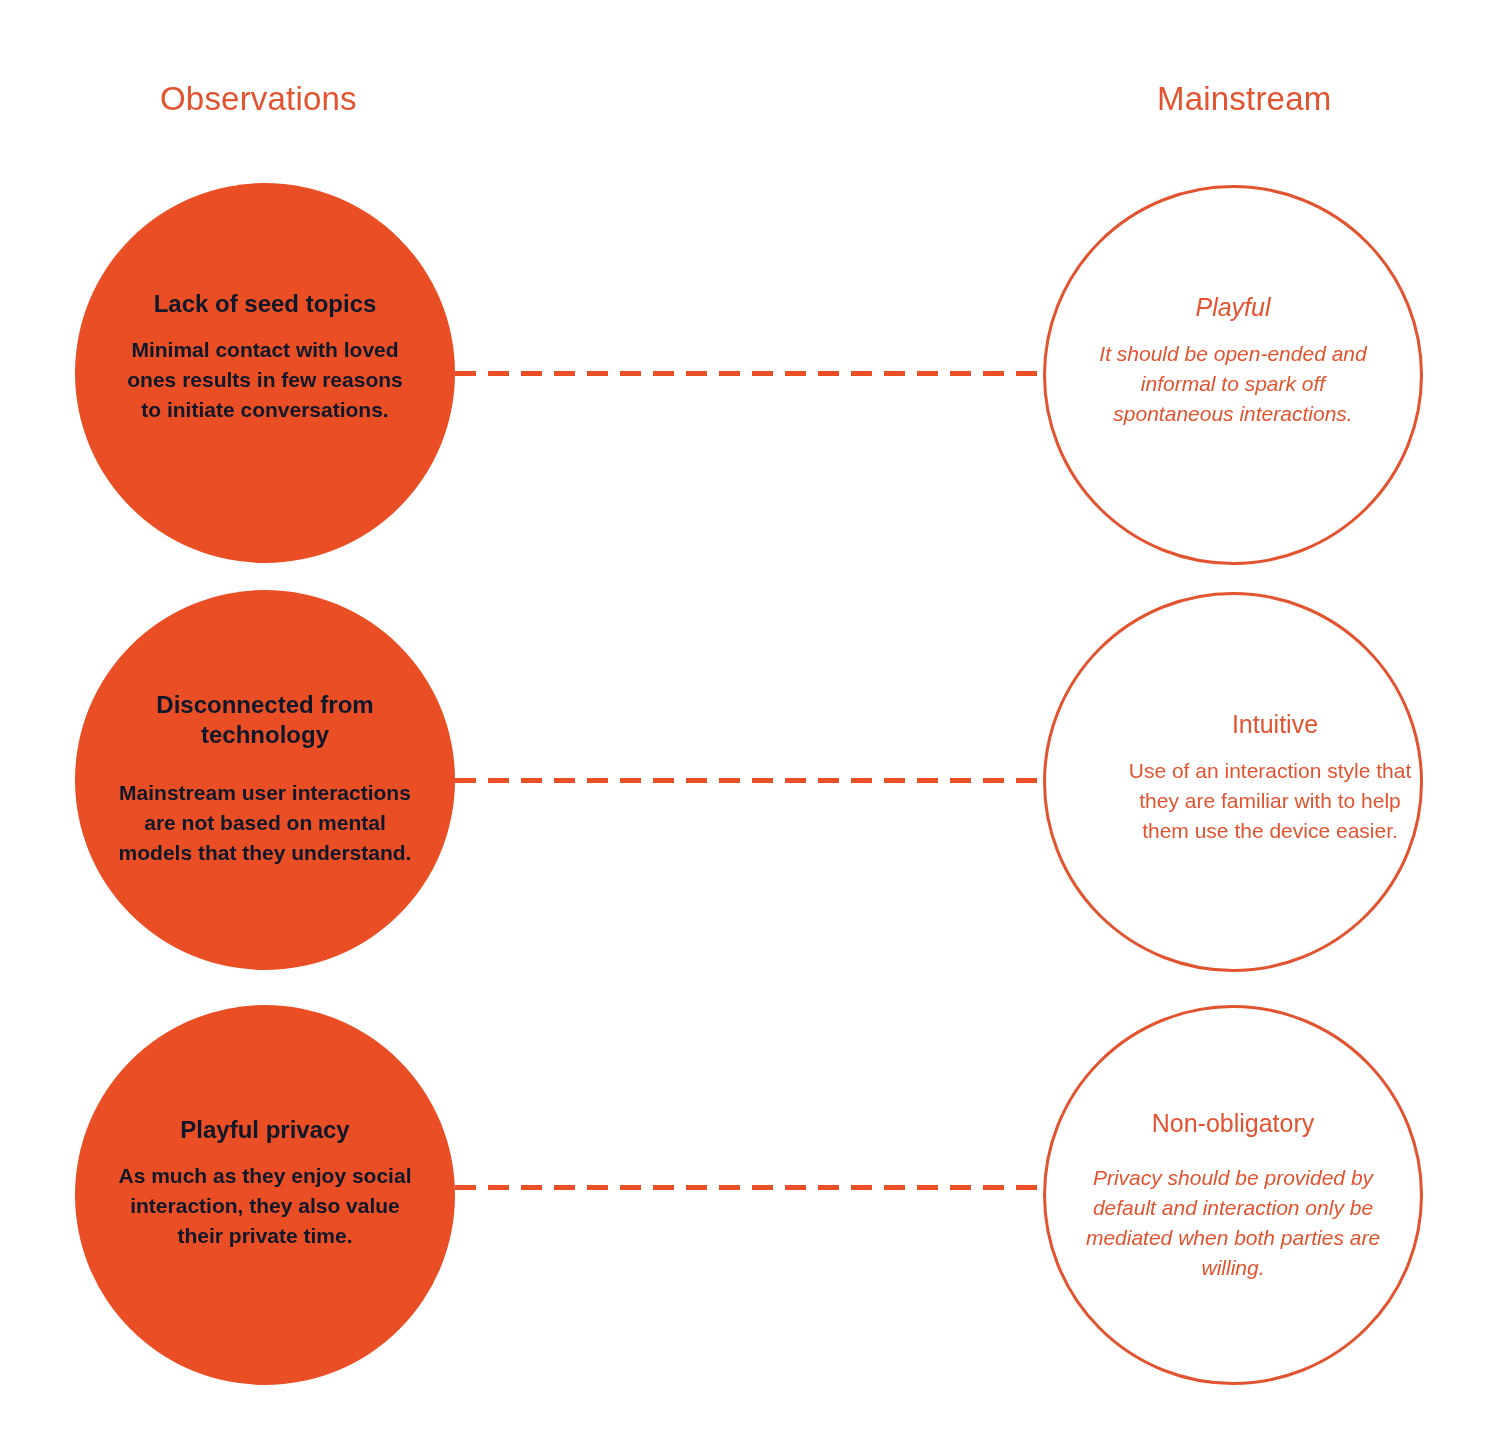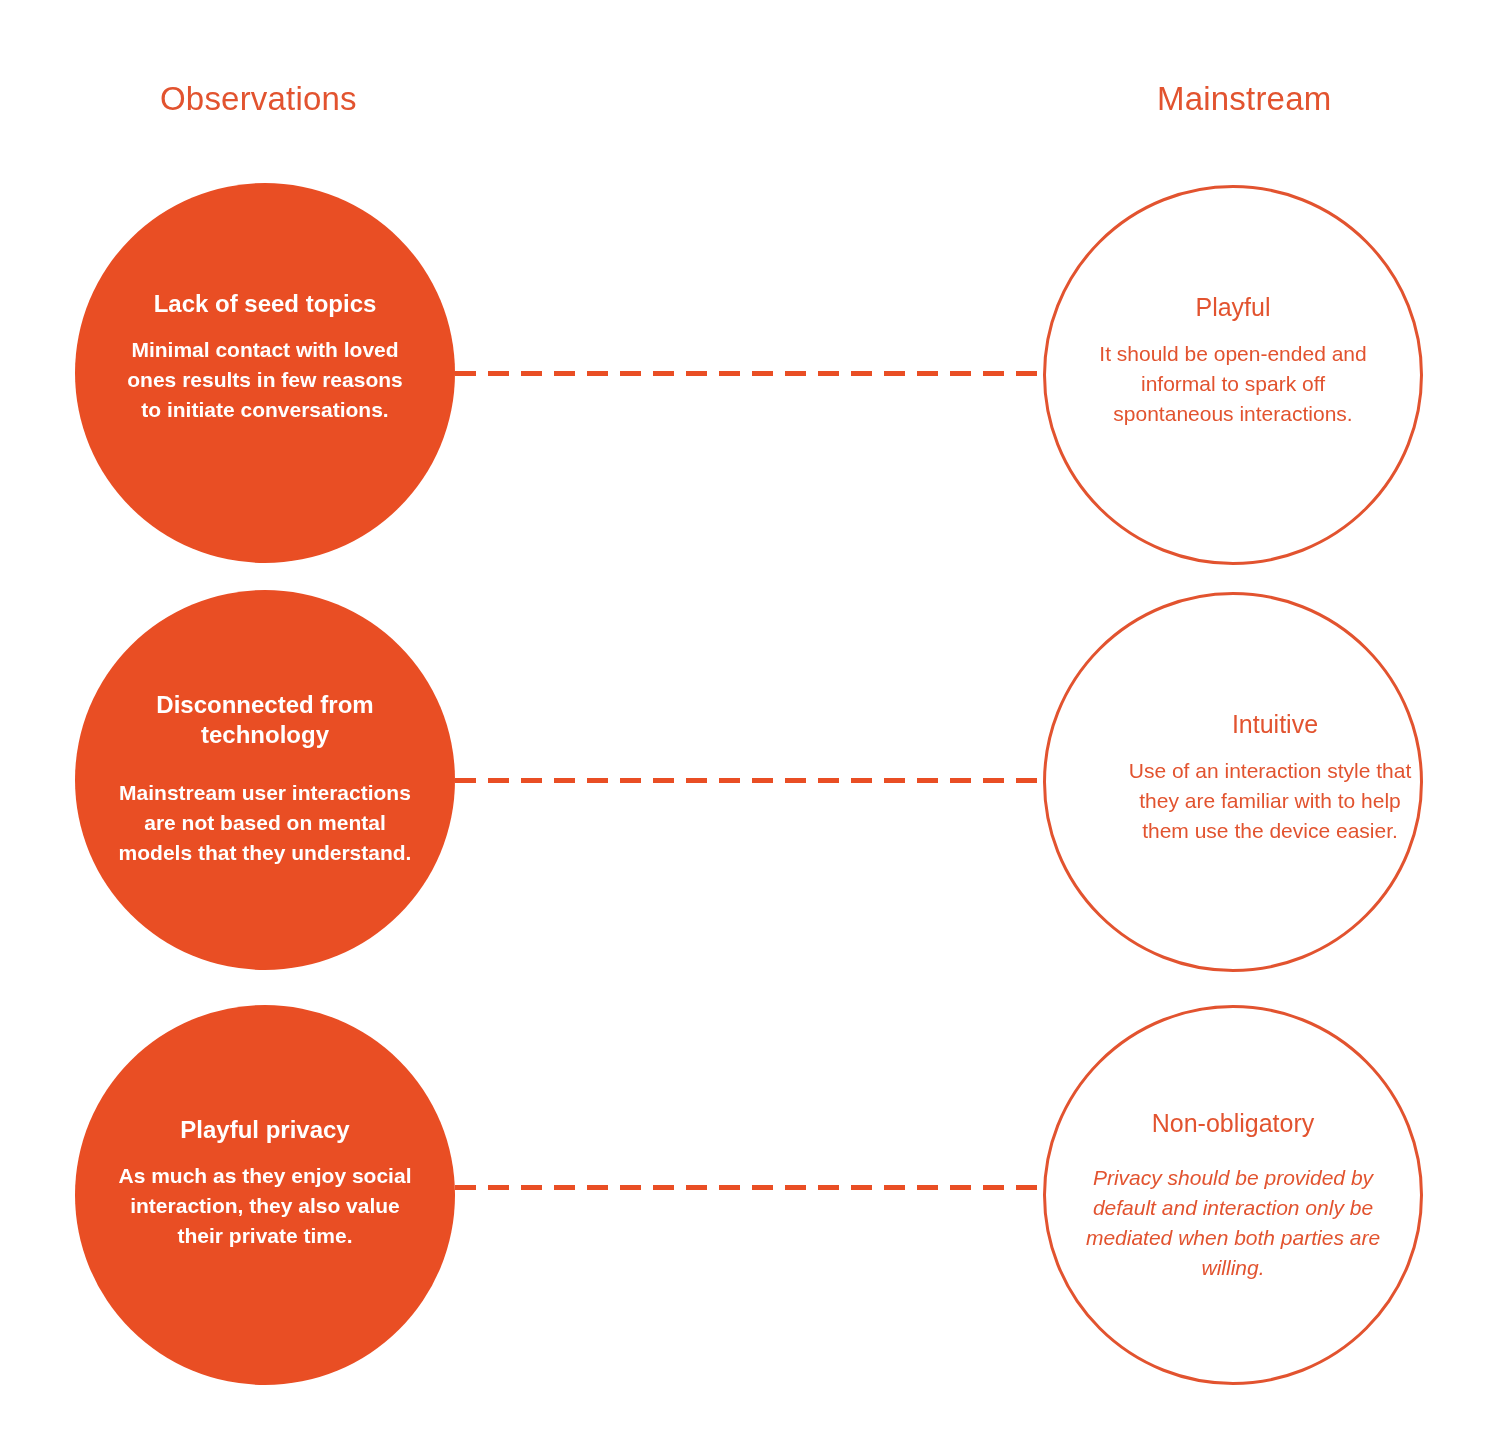--- a/index.html
+++ b/index.html
@@ -50,21 +50,21 @@
     border-radius: 50%;
     box-sizing: border-box;
     display: flex;
     flex-direction: column;
     align-items: center;
     justify-content: flex-start;
     text-align: center;
   }
   .node.filled {
     background: #E94E24;
-    color: #ffffff;
+    color: #0f172a;
   }
   .node.outlined {
     background: #ffffff;
     border: 3px solid #E2532F;
     color: #E2532F;
   }
   .node-title {
     font-size: 24px;
     font-weight: 700;
     line-height: 1.25;
@@ -104,21 +104,21 @@
   <div id="header-observations" class="col-header">Observations</div>
   <div id="header-directions" class="col-header">Mainstream</div>
 
   <div class="connector" style="left:455px; top:371px; width:589px;"></div>
 
   <div class="node filled" id="node-obs-1" style="left:75px; top:183px;">
     <div class="node-title">Lack of seed topics</div>
     <div class="node-body">Minimal contact with loved ones results in few reasons to initiate conversations.</div>
   </div>
 
-  <div class="node outlined" id="node-dir-1" style="left:1043px; top:185px;">
+  <div class="node outlined" id="node-dir-1" style="left:1043px; top:185px;font-style:italic;">
     <div class="node-title">Playful</div>
     <div class="node-body">It should be open-ended and informal to spark off spontaneous interactions.</div>
   </div>
 
   <div class="connector" style="left:455px; top:778px; width:589px;"></div>
 
   <div class="node filled" id="node-obs-2" style="left:75px; top:590px;">
     <div class="node-title">Disconnected from technology</div>
     <div class="node-body">Mainstream user interactions are not based on mental models that they understand.</div>
   </div>

